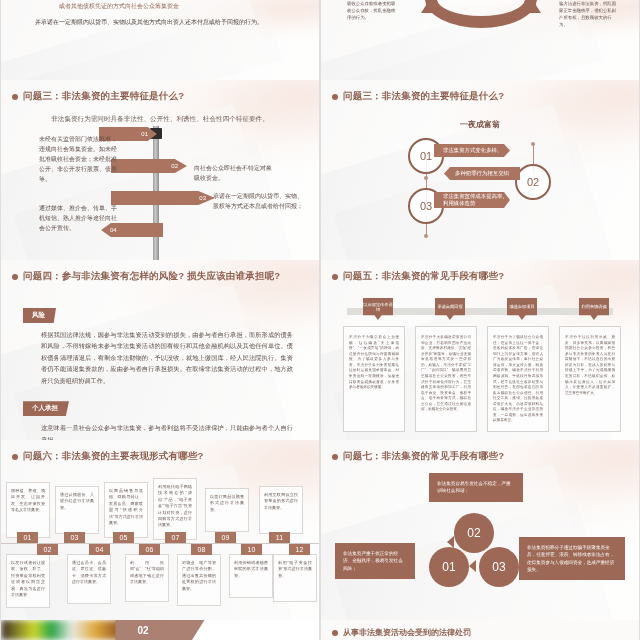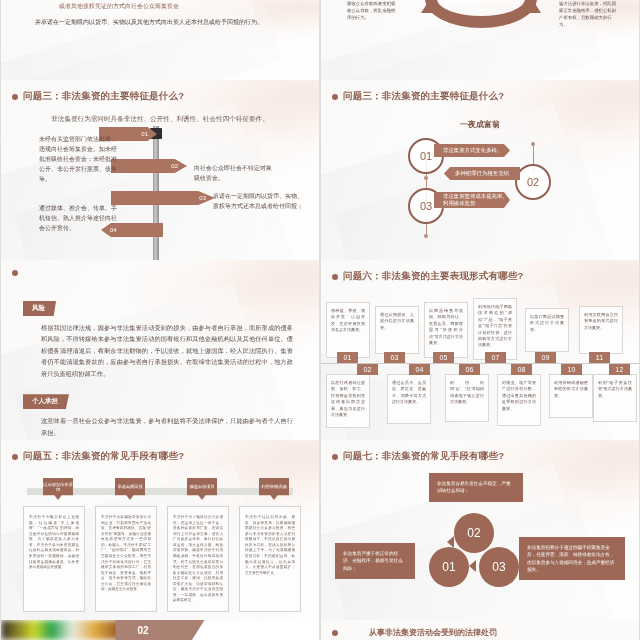--- a/index.html
+++ b/index.html
@@ -114,21 +114,21 @@
   
   .sect{position:relative;width:100%;height:100%;overflow:hidden;background:#fff;}
   .sect .ph{position:absolute;left:0;top:0;width:40%;height:100%;
      background:linear-gradient(90deg,#3a2c23,#cfd82a 26%,#27a34a 40%,#e8e8e0 56%,#e0a93a 74%,#7a4020 100%);
      filter:blur(3px);}
   .sect .band{position:absolute;left:36%;top:0;width:28%;height:100%;background:#ab8173;
      clip-path:polygon(0 0,100% 0,86% 100%,0 100%);display:flex;align-items:center;}
   .sect .band b{color:#fff;font-size:10px;padding-left:22px;}
   .sect2{position:relative;width:100%;height:100%;background:#fbfaf9;}
   .sect2 .h{display:flex;align-items:center;gap:5px;padding:7px 0 0 11px;}
-  .sect2 .h b{font-size:8px;color:#8e5f4e;margin-left:26px;}
+  .sect2 .h b{font-size:8px;color:#8e5f4e;}
 </style>
 </head>
 <body>
 
 <div id="grid">
 
   <div class="slide top">
     <div class="bg">
         <div class="card2"></div>
       </div>
@@ -228,29 +228,70 @@
   </div>
 
   <div class="slide">
     <div class="bg">
         <div class="card2"></div>
       </div>
     <div class="veil"></div>
     <div class="content">
       <div class="head">
         <span class="dot"></span>
+        <h1>问题四：参与非法集资有怎样的风险? 损失应该由谁承担呢?</h1>
       </div>
       <div style="margin-top:20px;">
         <span class="tag">风险</span>
       </div>
       <div class="para">根据我国法律法规，因参与非法集资活动受到的损失，由参与者自行承担，而所形成的债务和风险，不得转嫁给未参与非法集资活动的国有银行和其他金融机构以及其他任何单位。债权债务清理清退后，有剩余非法财物的，予以没收，就地上缴国库，经人民法院执行。集资者仍不能清退集资款的，应由参与者自行承担损失。在取缔非法集资活动的过程中，地方政府只负责组织协调工作。</div>
       <div style="margin-top:10px;">
         <span class="tag">个人承担</span>
       </div>
       <div class="para">这意味着一旦社会公众参与非法集资，参与者利益将不受法律保护，只能由参与者个人自行承担。</div>
+    </div>
+  </div>
+
+  <div class="slide">
+    <div class="bg">
+        <div class="card2"></div>
+      </div>
+    <div class="veil"></div>
+    <div class="content">
+      <div class="head">
+        <span class="dot"></span>
+        <h1>问题五：非法集资的常见手段有哪些?</h1>
+      </div>
+      <div class="bar"></div>
+
+      <div class="tab" style="left:42px;">
+          <span>以虚假宣传作诱饵</span>
+        </div>
+      <div class="tab" style="left:114px;">
+          <span>承诺高额回报</span>
+        </div>
+      <div class="tab" style="left:186px;">
+          <span>编造虚假项目</span>
+        </div>
+      <div class="tab" style="left:258px;">
+          <span>利用亲情诱骗</span>
+        </div>
+
+      <div class="card" style="left:22px;">
+          <p>不法分子为吸引群众上当受骗，往往编造“天上掉馅饼”、“一夜成富翁”的神话，商过量许付往诱饵与许诺高额回报。为了骗取更多人参与集资，不法分子多为集资初期往往按时足额兑现承诺本息，对集资达到一定规模后，便秘密转移资金或携款潜逃，使集资参与者最终损失惨重。</p>
+        </div>
+      <div class="card" style="left:94px;">
+          <p>不法分子大多编造虚假的公司和企业，打着响应国家产业政策、支持新农村建设、实施“经济开发”等旗号，欺骗行业无需审批核准等方式发一些虚假的，欺骗人，不法分子虚拟“工厂”、“合同项目”、骗取费用甚至骗取社会公众投资，有些不法分子精细化作假行为，甚至建有实体场所和加工厂，利用电子商业、投资基金、股权平台、电子商务等方式，骗取社会公众，甚至通过社会舆论造假，欺骗社会公众投资。</p>
+        </div>
+      <div class="card" style="left:166px;">
+          <p>不法分子为了骗取社会公众信任，在宣传上往往一掷千金，在各种媒体发布广告，在街道和刊上刊登宣传文章，邀请人广为散发宣传单，举行社会媒体宣传，加大宣传力度，制造虚假声势。编造不法分子利用网络游戏、手机软件等虚拟形式，经常拉拢社会各界精英与明星代言，在假包装自己的形象来骗取社会公众信任、利用社交工具，推销、拉拢用散播虚假扩大化、伪造虚假材料渠道，编造不法分子企业形态投资，一旦成势，便出逃将集资款席卷而空。</p>
+        </div>
+      <div class="card" style="left:238px;">
+          <p>不法分子往往利用亲戚、朋友、同乡等关系，以高额回报诱惑社会公众参与投资，有些参与非法集资的集资人员在利益驱动下，不惜以自己的亲朋好友为目标，在熟人的精神与情感上下手，为了完成规模预定的目标，不惜组织宣传、欺骗亲友拉身边人，拉亲属加入，使受害人不从速蔓延扩，甚至有些不断扩大。</p>
+        </div>
     </div>
   </div>
 
   <div class="slide">
     <div class="bg">
         <div class="card2"></div>
       </div>
     <div class="veil"></div>
     <div class="content">
       <div class="head">
@@ -314,60 +355,20 @@
   </div>
 
   <div class="slide">
     <div class="bg">
         <div class="card2"></div>
       </div>
     <div class="veil"></div>
     <div class="content">
       <div class="head">
         <span class="dot"></span>
-        <h1>问题五：非法集资的常见手段有哪些?</h1>
-      </div>
-      <div class="bar"></div>
-
-      <div class="tab" style="left:42px;">
-          <span>以虚假宣传作诱饵</span>
-        </div>
-      <div class="tab" style="left:114px;">
-          <span>承诺高额回报</span>
-        </div>
-      <div class="tab" style="left:186px;">
-          <span>编造虚假项目</span>
-        </div>
-      <div class="tab" style="left:258px;">
-          <span>利用亲情诱骗</span>
-        </div>
-
-      <div class="card" style="left:22px;">
-          <p>不法分子为吸引群众上当受骗，往往编造“天上掉馅饼”、“一夜成富翁”的神话，商过量许付往诱饵与许诺高额回报。为了骗取更多人参与集资，不法分子多为集资初期往往按时足额兑现承诺本息，对集资达到一定规模后，便秘密转移资金或携款潜逃，使集资参与者最终损失惨重。</p>
-        </div>
-      <div class="card" style="left:94px;">
-          <p>不法分子大多编造虚假的公司和企业，打着响应国家产业政策、支持新农村建设、实施“经济开发”等旗号，欺骗行业无需审批核准等方式发一些虚假的，欺骗人，不法分子虚拟“工厂”、“合同项目”、骗取费用甚至骗取社会公众投资，有些不法分子精细化作假行为，甚至建有实体场所和加工厂，利用电子商业、投资基金、股权平台、电子商务等方式，骗取社会公众，甚至通过社会舆论造假，欺骗社会公众投资。</p>
-        </div>
-      <div class="card" style="left:166px;">
-          <p>不法分子为了骗取社会公众信任，在宣传上往往一掷千金，在各种媒体发布广告，在街道和刊上刊登宣传文章，邀请人广为散发宣传单，举行社会媒体宣传，加大宣传力度，制造虚假声势。编造不法分子利用网络游戏、手机软件等虚拟形式，经常拉拢社会各界精英与明星代言，在假包装自己的形象来骗取社会公众信任、利用社交工具，推销、拉拢用散播虚假扩大化、伪造虚假材料渠道，编造不法分子企业形态投资，一旦成势，便出逃将集资款席卷而空。</p>
-        </div>
-      <div class="card" style="left:238px;">
-          <p>不法分子往往利用亲戚、朋友、同乡等关系，以高额回报诱惑社会公众参与投资，有些参与非法集资的集资人员在利益驱动下，不惜以自己的亲朋好友为目标，在熟人的精神与情感上下手，为了完成规模预定的目标，不惜组织宣传、欺骗亲友拉身边人，拉亲属加入，使受害人不从速蔓延扩，甚至有些不断扩大。</p>
-        </div>
-    </div>
-  </div>
-
-  <div class="slide">
-    <div class="bg">
-        <div class="card2"></div>
-      </div>
-    <div class="veil"></div>
-    <div class="content">
-      <div class="head">
-        <span class="dot"></span>
         <h1>问题七：非法集资的常见手段有哪些?</h1>
       </div>
 
       <div class="tbx" style="left:108px;top:33px;width:94px;">
         <p>非法集资容易引发社会不稳定，严重影响社会和谐；</p>
       </div>
       <div class="tbx" style="left:14px;top:103px;width:80px;">
         <p>非法集资严重干扰正常的经济、金融秩序，极易引发社会风险；</p>
       </div>
       <div class="tbx" style="left:198px;top:97px;width:106px;">

